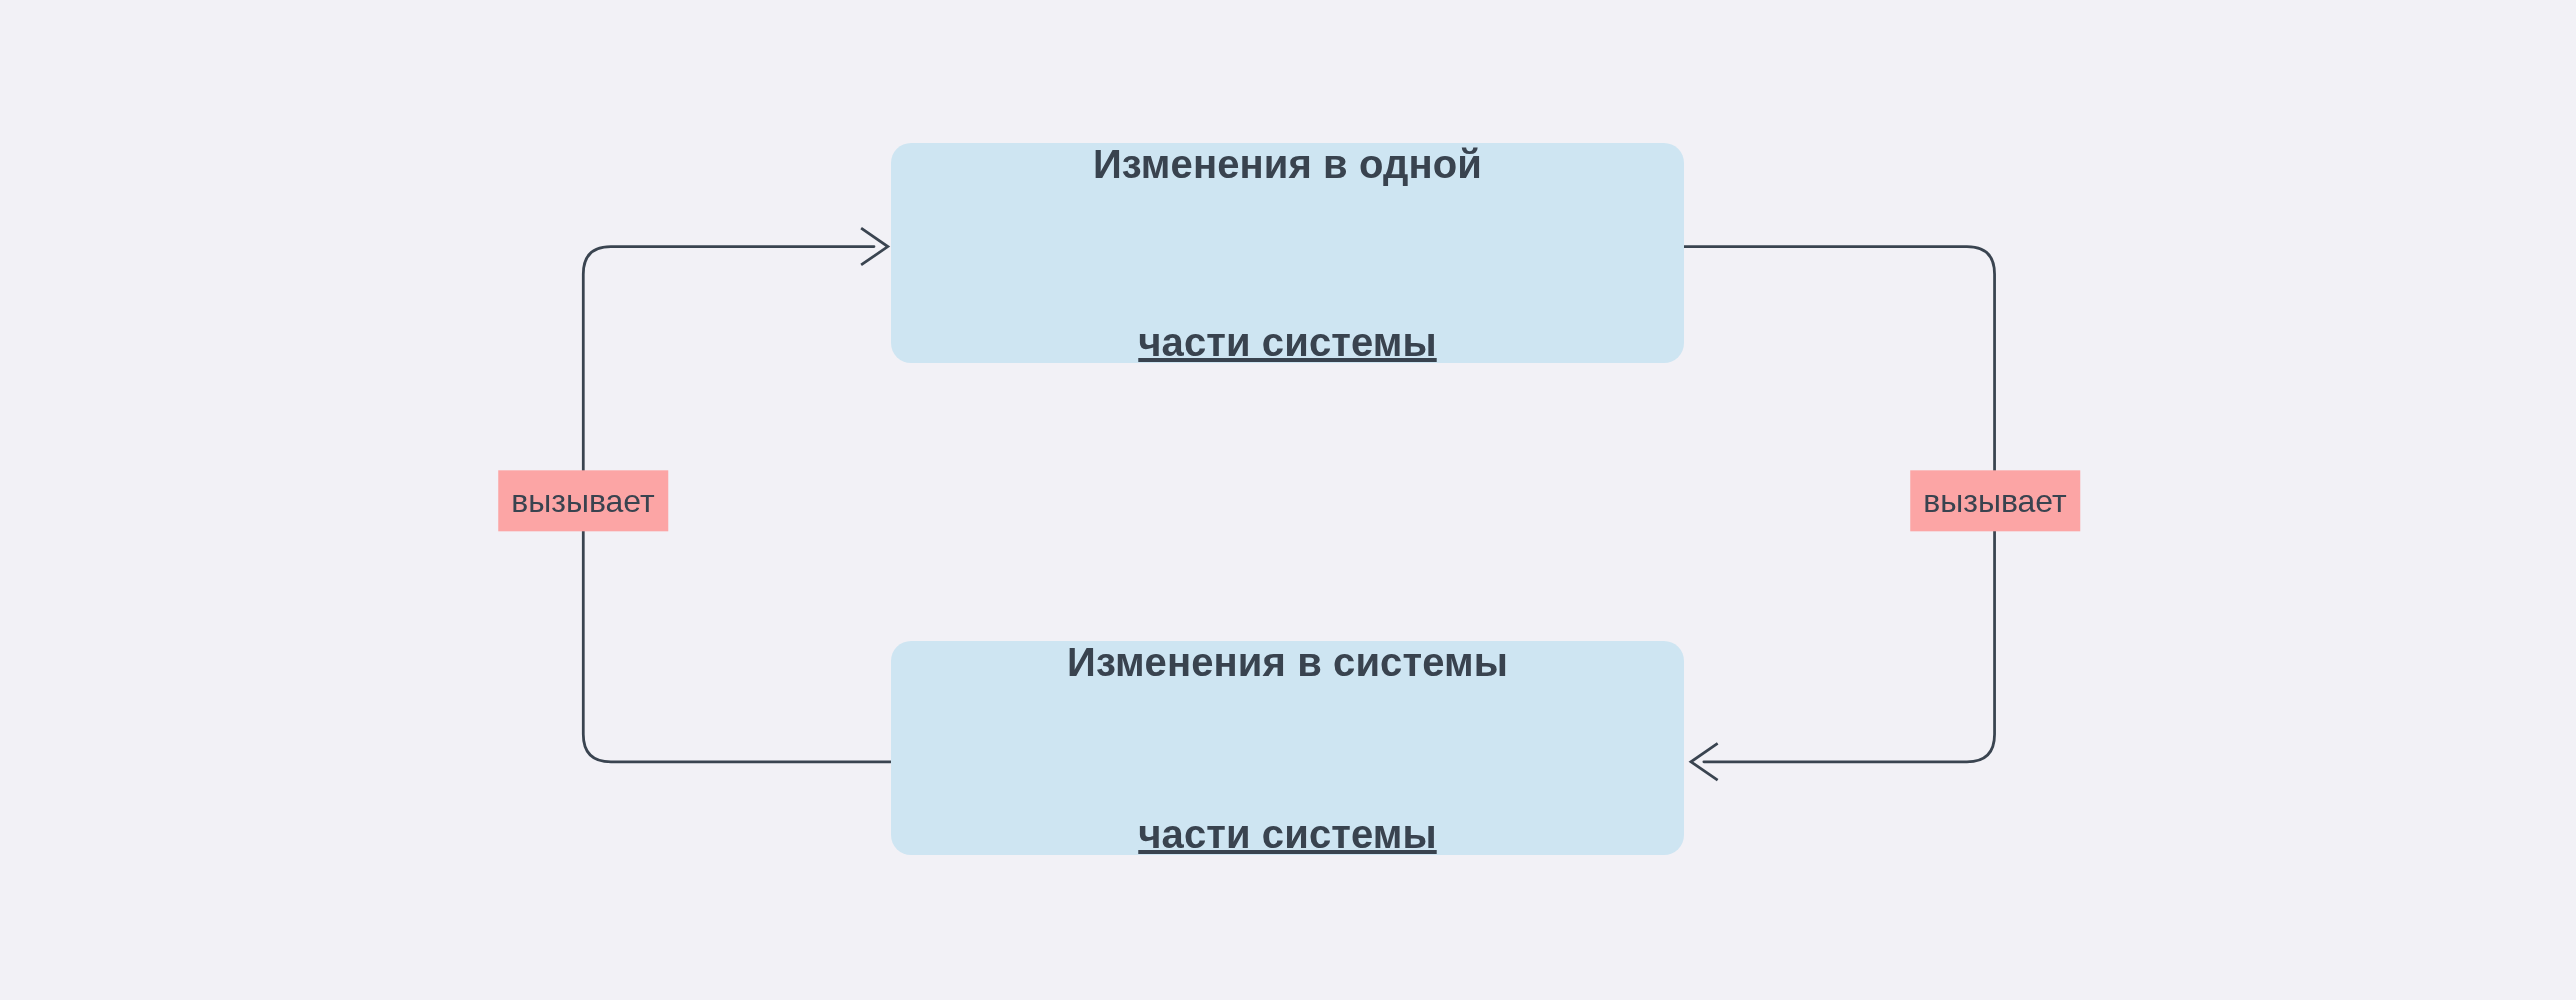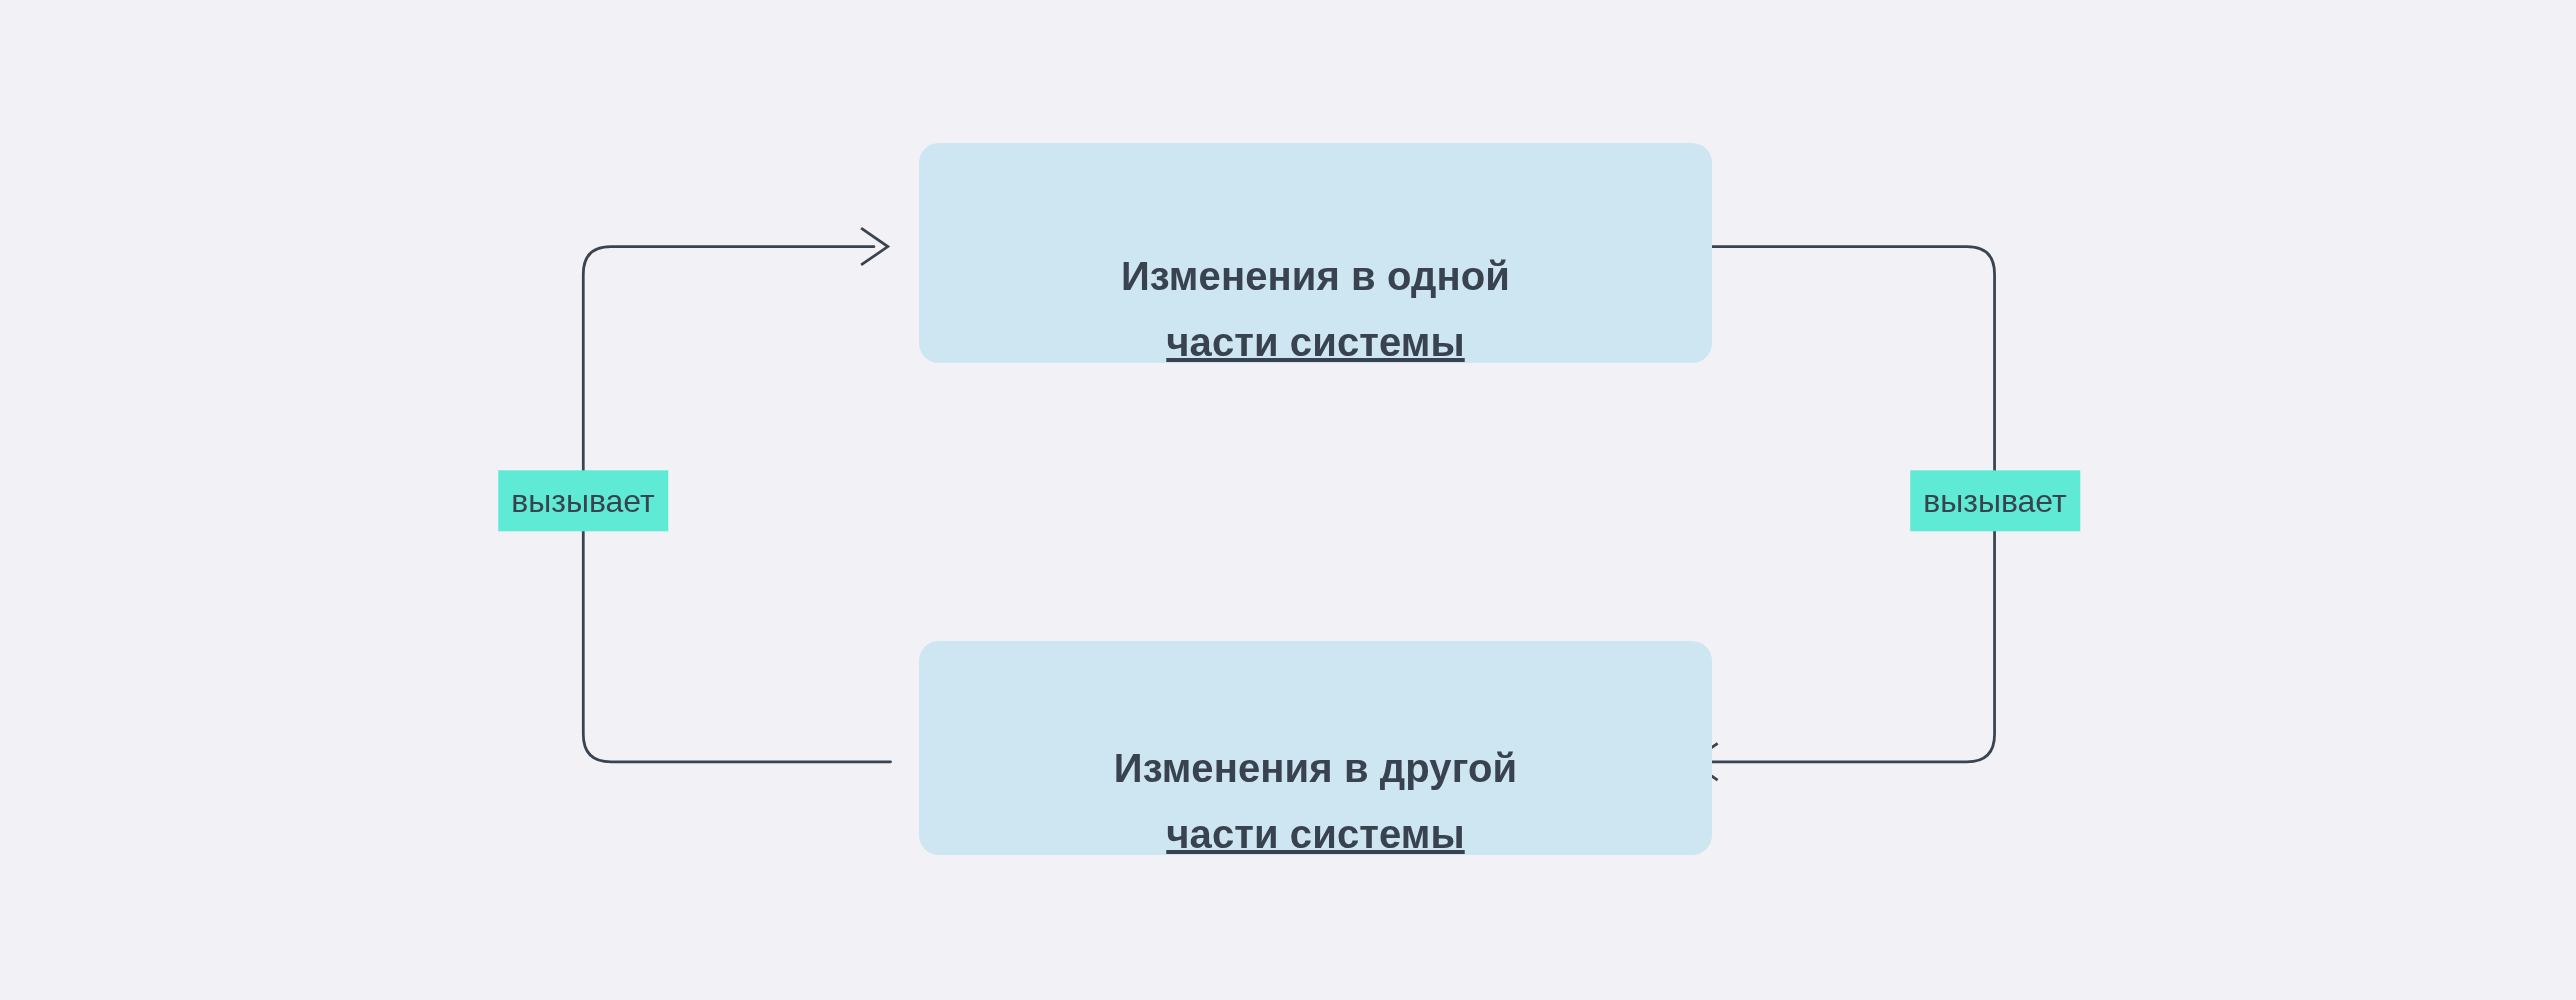--- a/index.html
+++ b/index.html
@@ -32,22 +32,21 @@
 
   
   .node-box {
     position: absolute;
     box-sizing: border-box;
     background: #cee5f2;
     border-radius: 20px;
     display: flex;
     flex-direction: column;
     align-items: center;
-    justify-content: flex-end;
-    margin-left: 28px;
+    justify-content: space-between;
   }
   .node-box .node-line {
     display: block;
     color: #39434f;
     font-size: 40px;
     font-weight: bold;
     line-height: 1.05;
     letter-spacing: 0.1px;
     text-align: center;
     white-space: nowrap;
@@ -67,21 +66,21 @@
     left: 891px;
     top: 641px;
     width: 793px;
     height: 214px;
   }
 
   
   .edge-label {
     position: absolute;
     color: #39434f;
-    background: #5eead4;
+    background: #fca5a5;
     font-size: 32px;
     font-weight: normal;
     line-height: 1;
     white-space: nowrap;
     padding: 14.7px 13px;
     text-align: center;
   }
   #edge-label-left {
     left: 583px;
     top: 501px;
@@ -106,21 +105,21 @@
     <path d="M 1830 268 L 2138 268 Q 2168 268 2168 298 L 2168 798 Q 2168 828 2138 828 L 1852 828" fill="none" stroke="#3a4450" stroke-width="3" stroke-linecap="round" stroke-linejoin="round"></path>
     <path d="M 1867 808 L 1838 828 L 1867 848" fill="none" stroke="#3a4450" stroke-width="3" stroke-linecap="butt" stroke-linejoin="miter"></path>
   </svg>
 
   <div id="node-top" class="node-box">
     <span class="node-line">Изменения в одной</span>
     <span class="node-line">части системы</span>
   </div>
 
   <div id="node-bottom" class="node-box">
-    <span class="node-line">Изменения в другой</span>
+    <span class="node-line">Изменения в системы</span>
     <span class="node-line">части системы</span>
   </div>
 
   <div id="edge-label-left" class="edge-label">вызывает</div>
 
   <div id="edge-label-right" class="edge-label">вызывает</div>
 
 </div>
 
 

